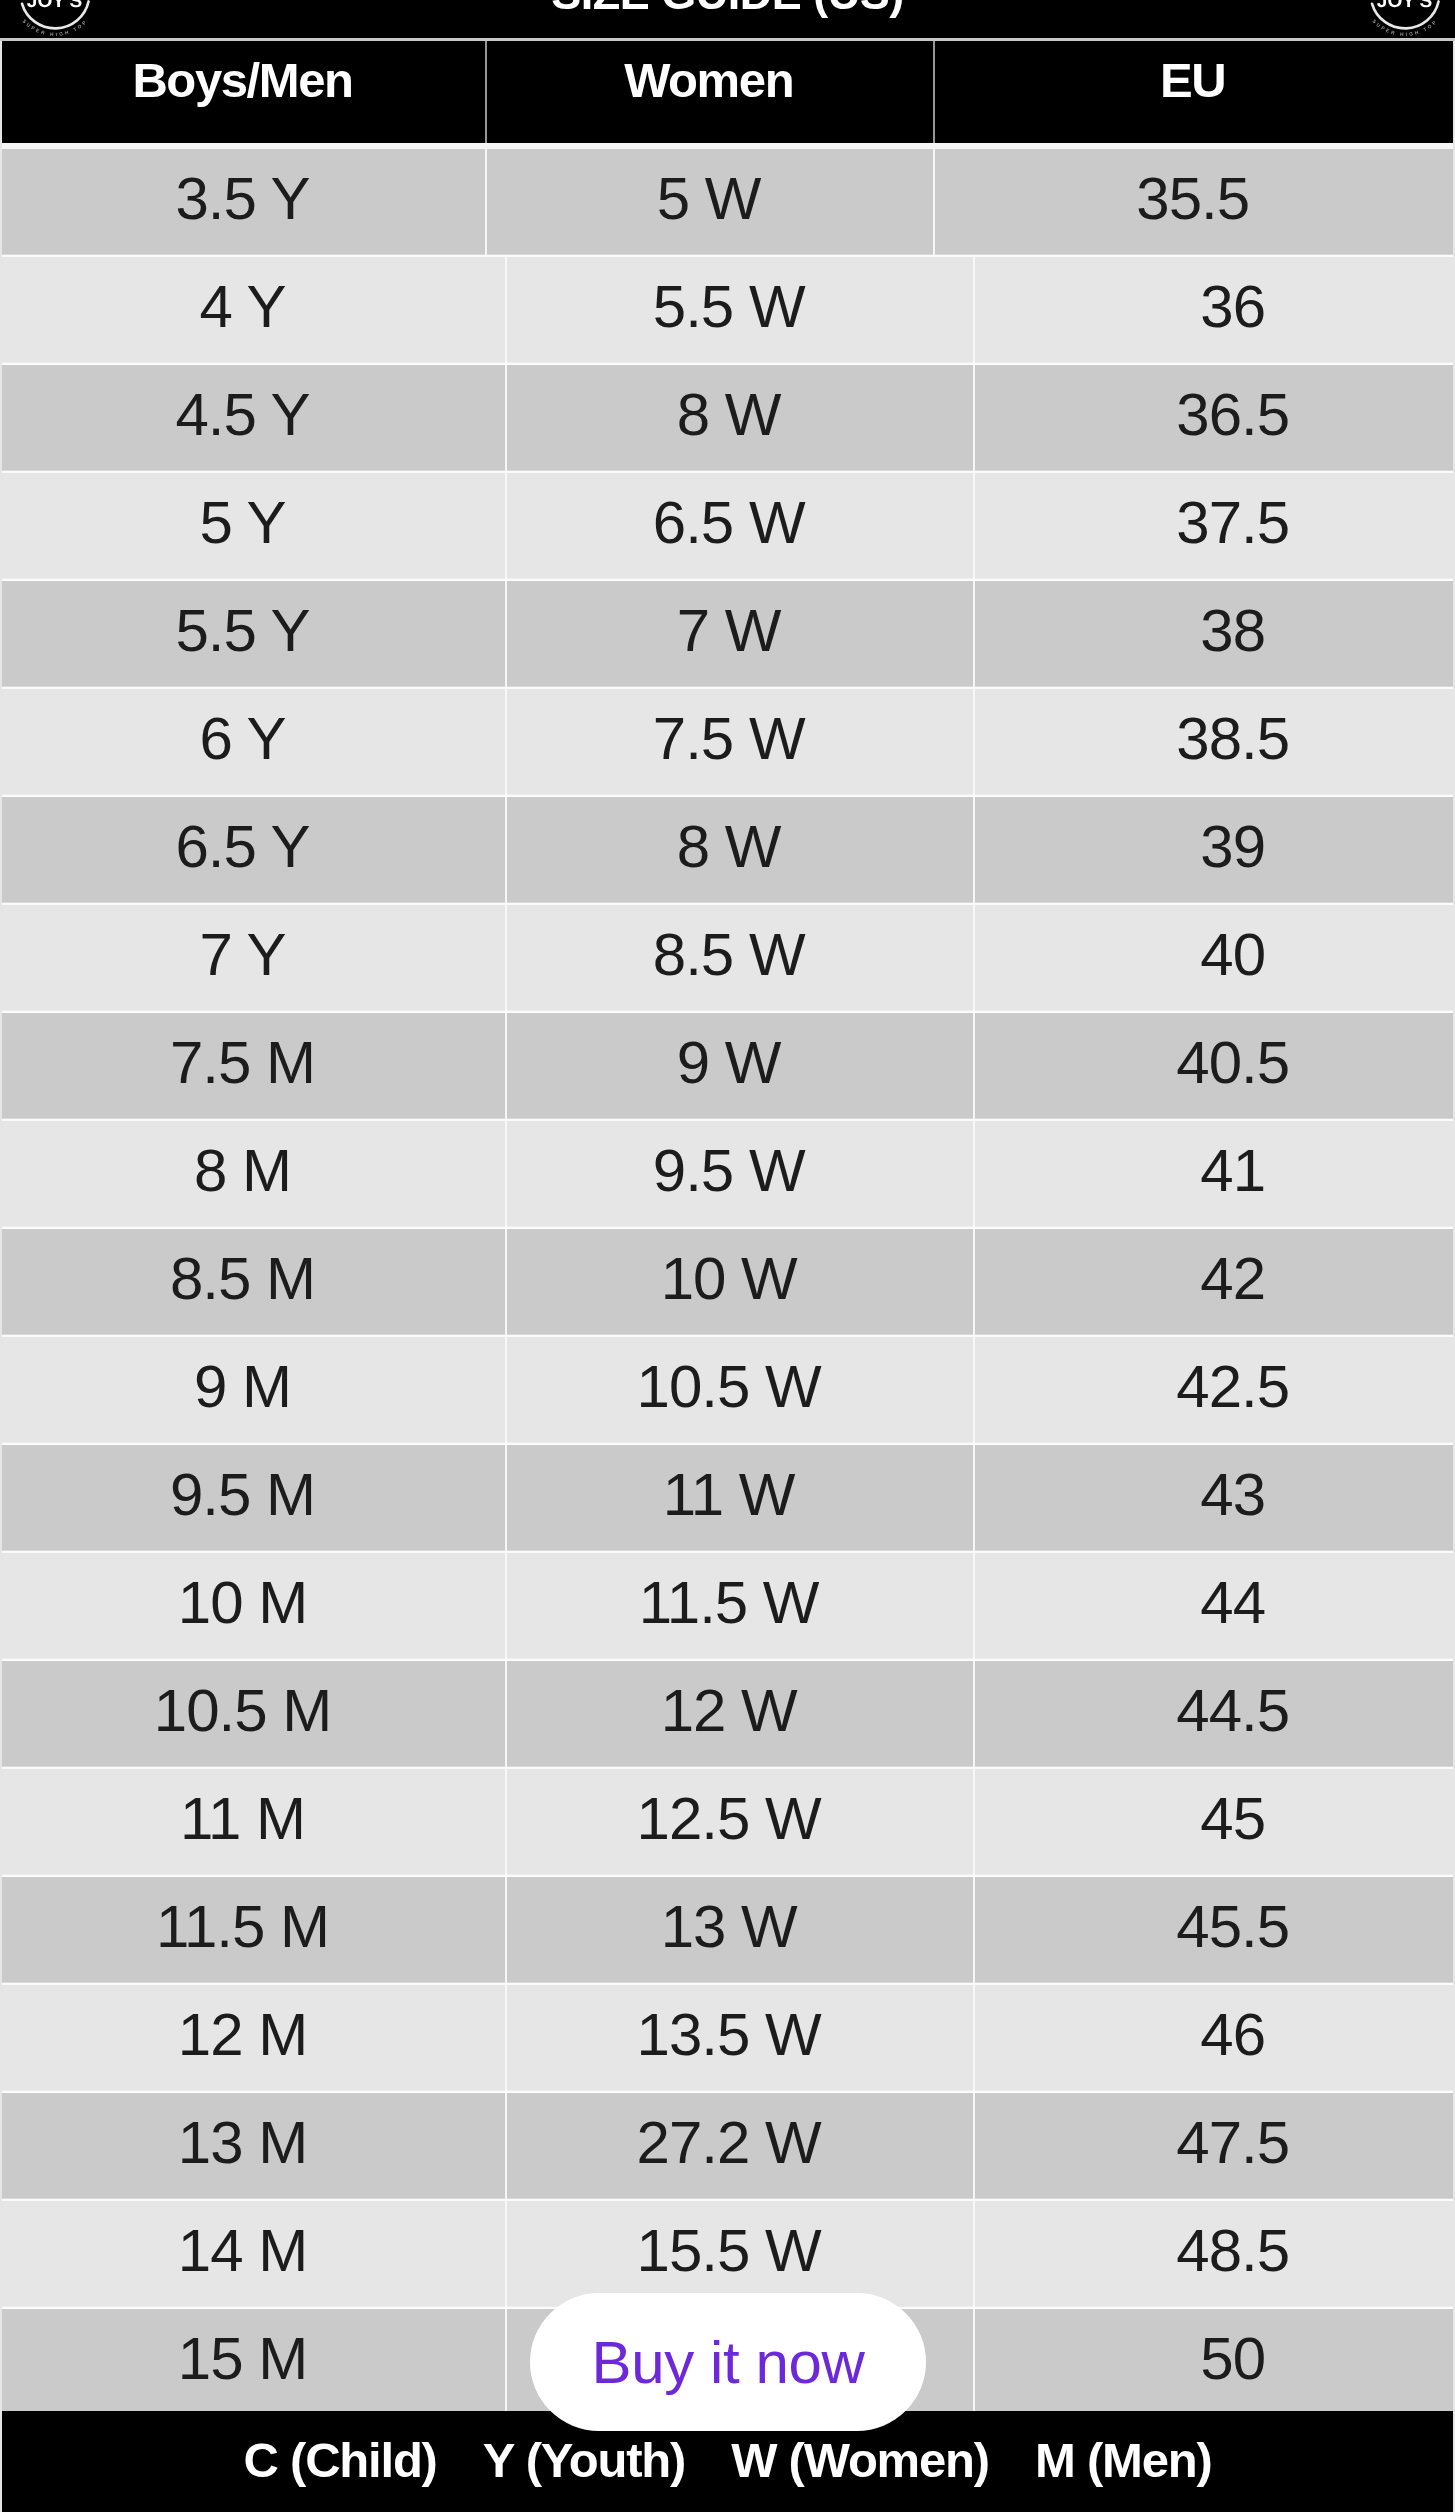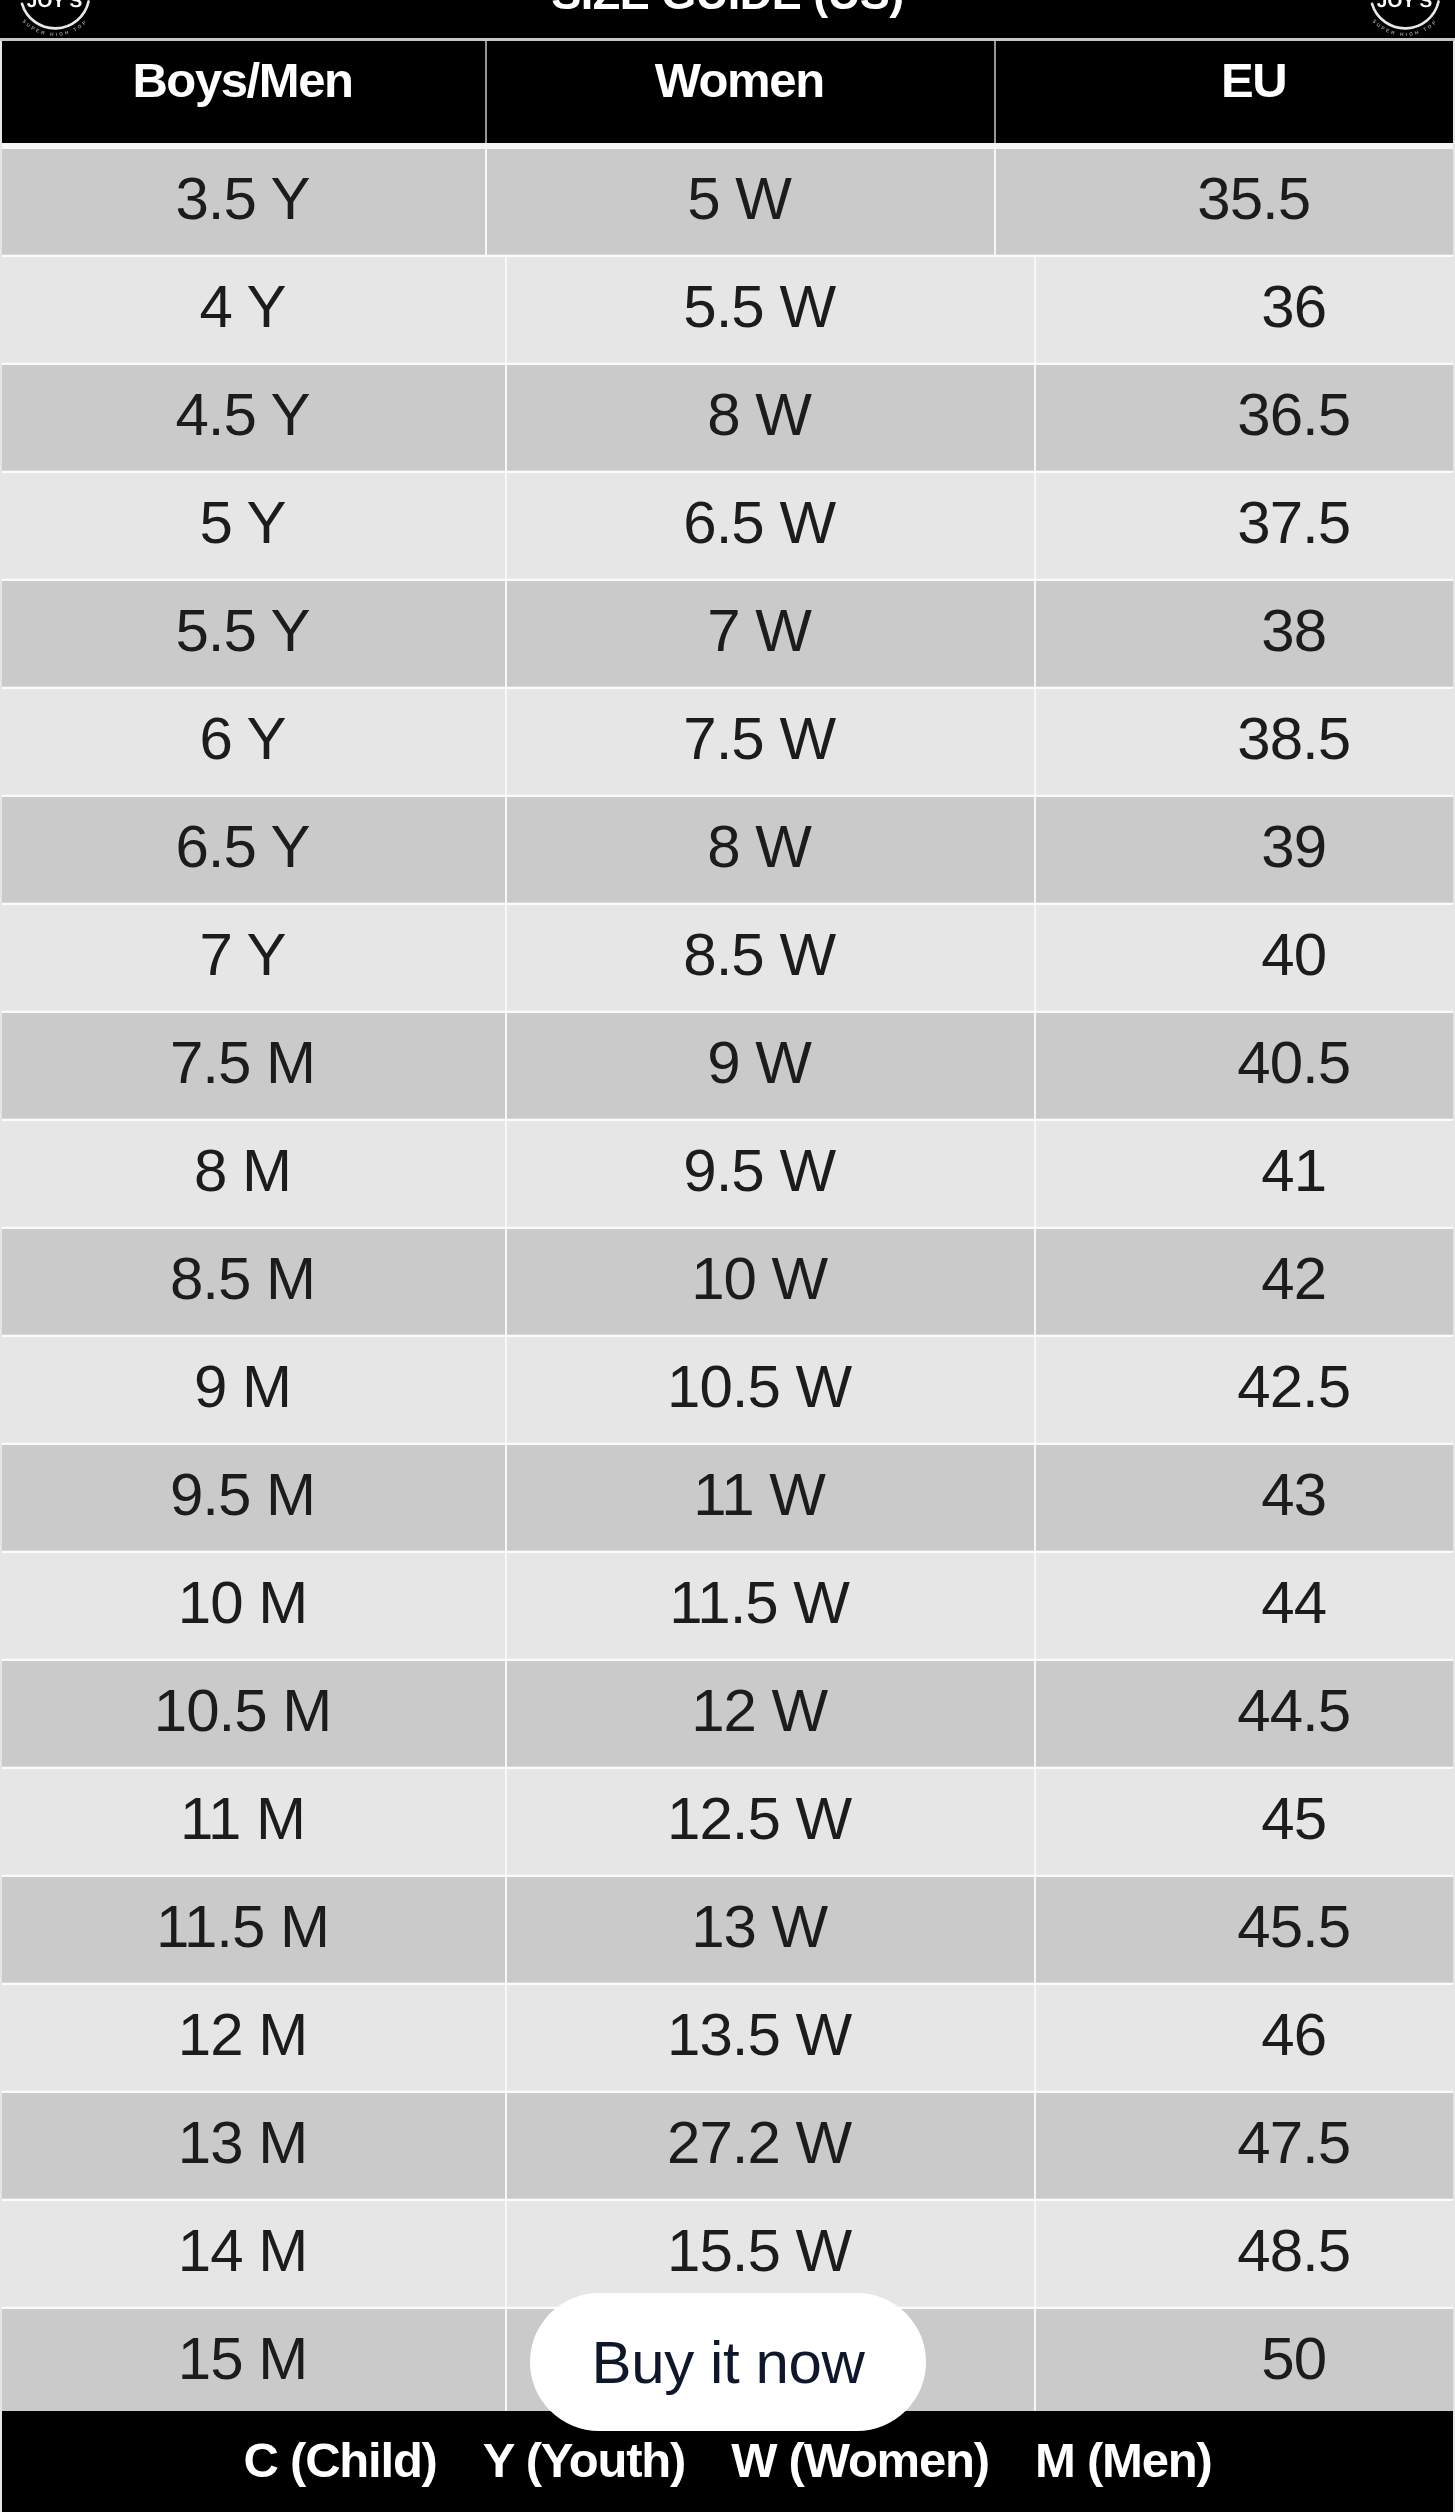--- a/index.html
+++ b/index.html
@@ -24,21 +24,21 @@
 
   .hairline{position:absolute;left:0;top:38px;width:1455px;height:2.7px;background:#c6c6c6;z-index:4;}
 
   
   #tbl{position:absolute;left:0;top:41px;width:1455px;}
   .row{position:relative;display:flex;width:1455px;}
   .row.head{height:102px;background:#000;border-bottom:6.4px solid #f5f5f5;box-sizing:content-box;}
   .cell{flex:0 0 auto;display:flex;align-items:center;justify-content:center;
         box-sizing:border-box;}
   .c0{width:485px;}
-  .c1{width:509px;}
+  .c1{width:448px;}
   .c2{width:520px;}
   .row.head .cell{color:#fff;font-weight:700;font-size:49px;letter-spacing:-1.4px;padding-bottom:25px;}
   .row.head .c1,.row.head .c2{border-left:2.7px solid #969696;}
   .row.data{height:108px;font-size:60px;color:#1c1c1c;letter-spacing:-1px;}
   .row.data .cell{padding-bottom:10px;}
   .row .c1,.row .c2{padding-right:2.7px;}
   .row.data .c1,.row.data .c2{border-left:2.7px solid #f7f7f7;}
   .row.d0{background:#cacaca;}
   .row.d1{background:#e6e6e6;}
   .row.data + .row.data{box-shadow:0 -2.3px 0 0 #fbfbfb;gap:20px;}
@@ -51,21 +51,21 @@
   #footer span{margin:0 23px;}
 
   
   .edge{position:absolute;top:39px;height:2473px;width:1.8px;background:#e6e6e6;z-index:3;}
   .edge.l{left:0;}
   .edge.r{left:1453px;width:2.7px;}
 
   
   #buy{position:absolute;left:530px;top:2293px;width:396px;height:138px;
      background:#fff;border-radius:70px;display:flex;align-items:center;justify-content:center;
-     color:#0f172a;font-size:60px;font-weight:400;letter-spacing:-0.4px;}
+     color:#6d28d9;font-size:60px;font-weight:400;letter-spacing:-0.4px;}
 </style>
 </head>
 <body>
 
 <div id="page">
 
   <div class="title-strip">
     <div class="title-text">SIZE GUIDE (US)</div>
 
   </div>

